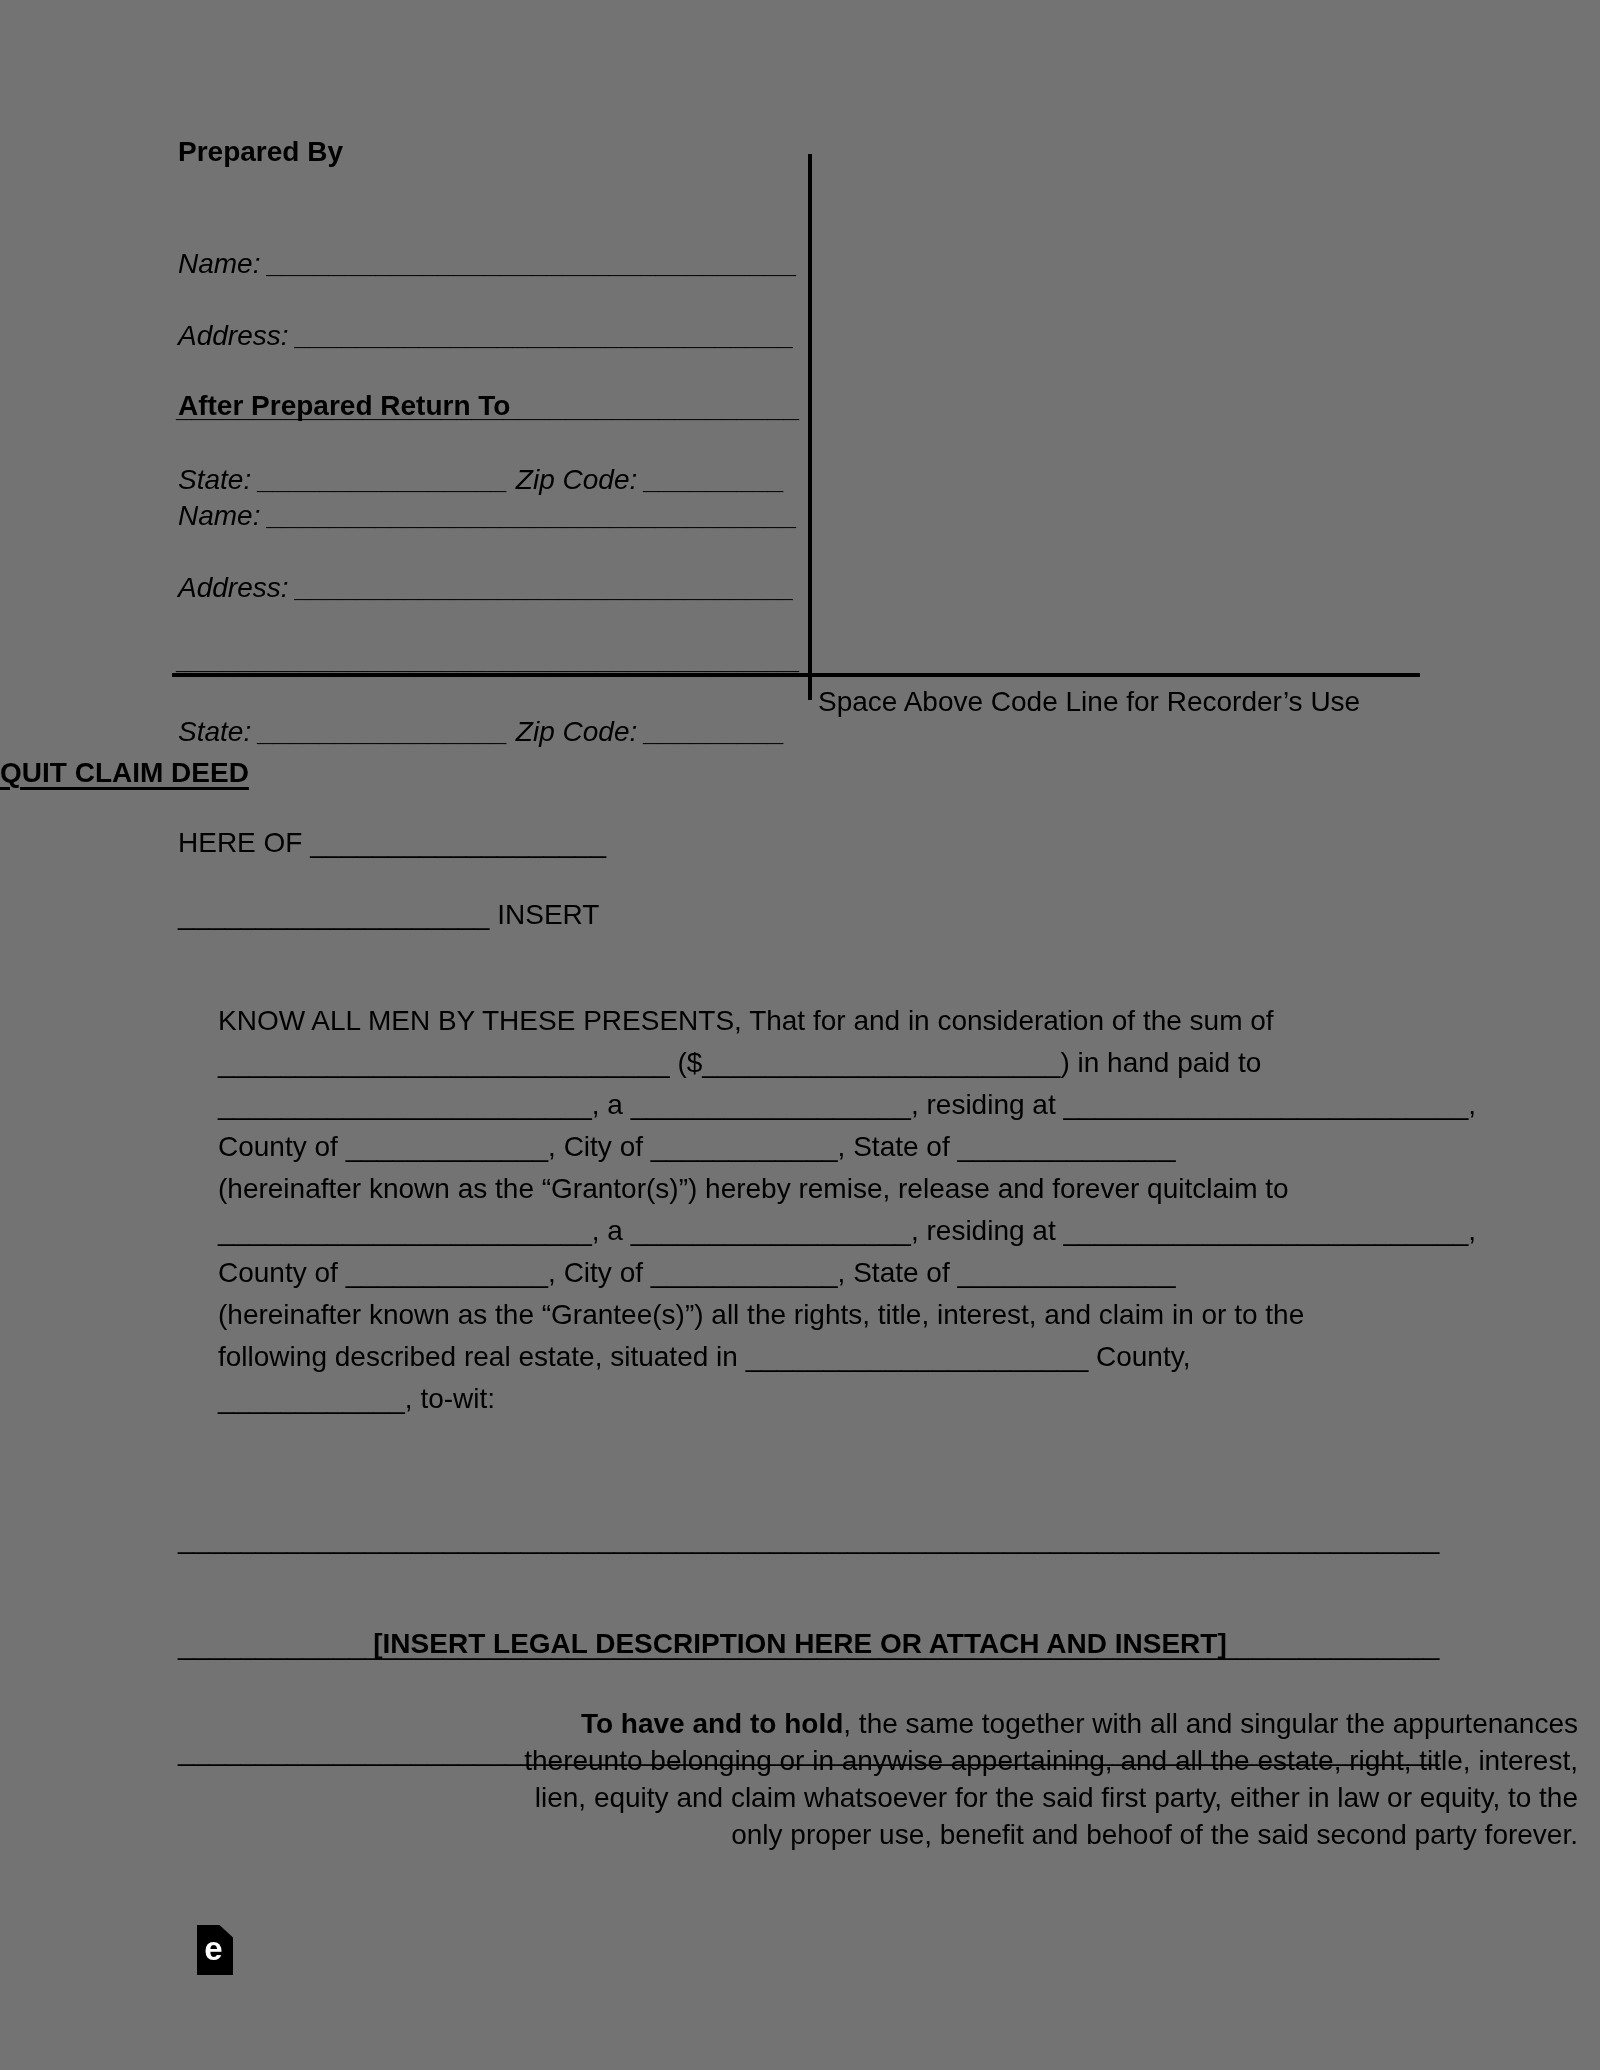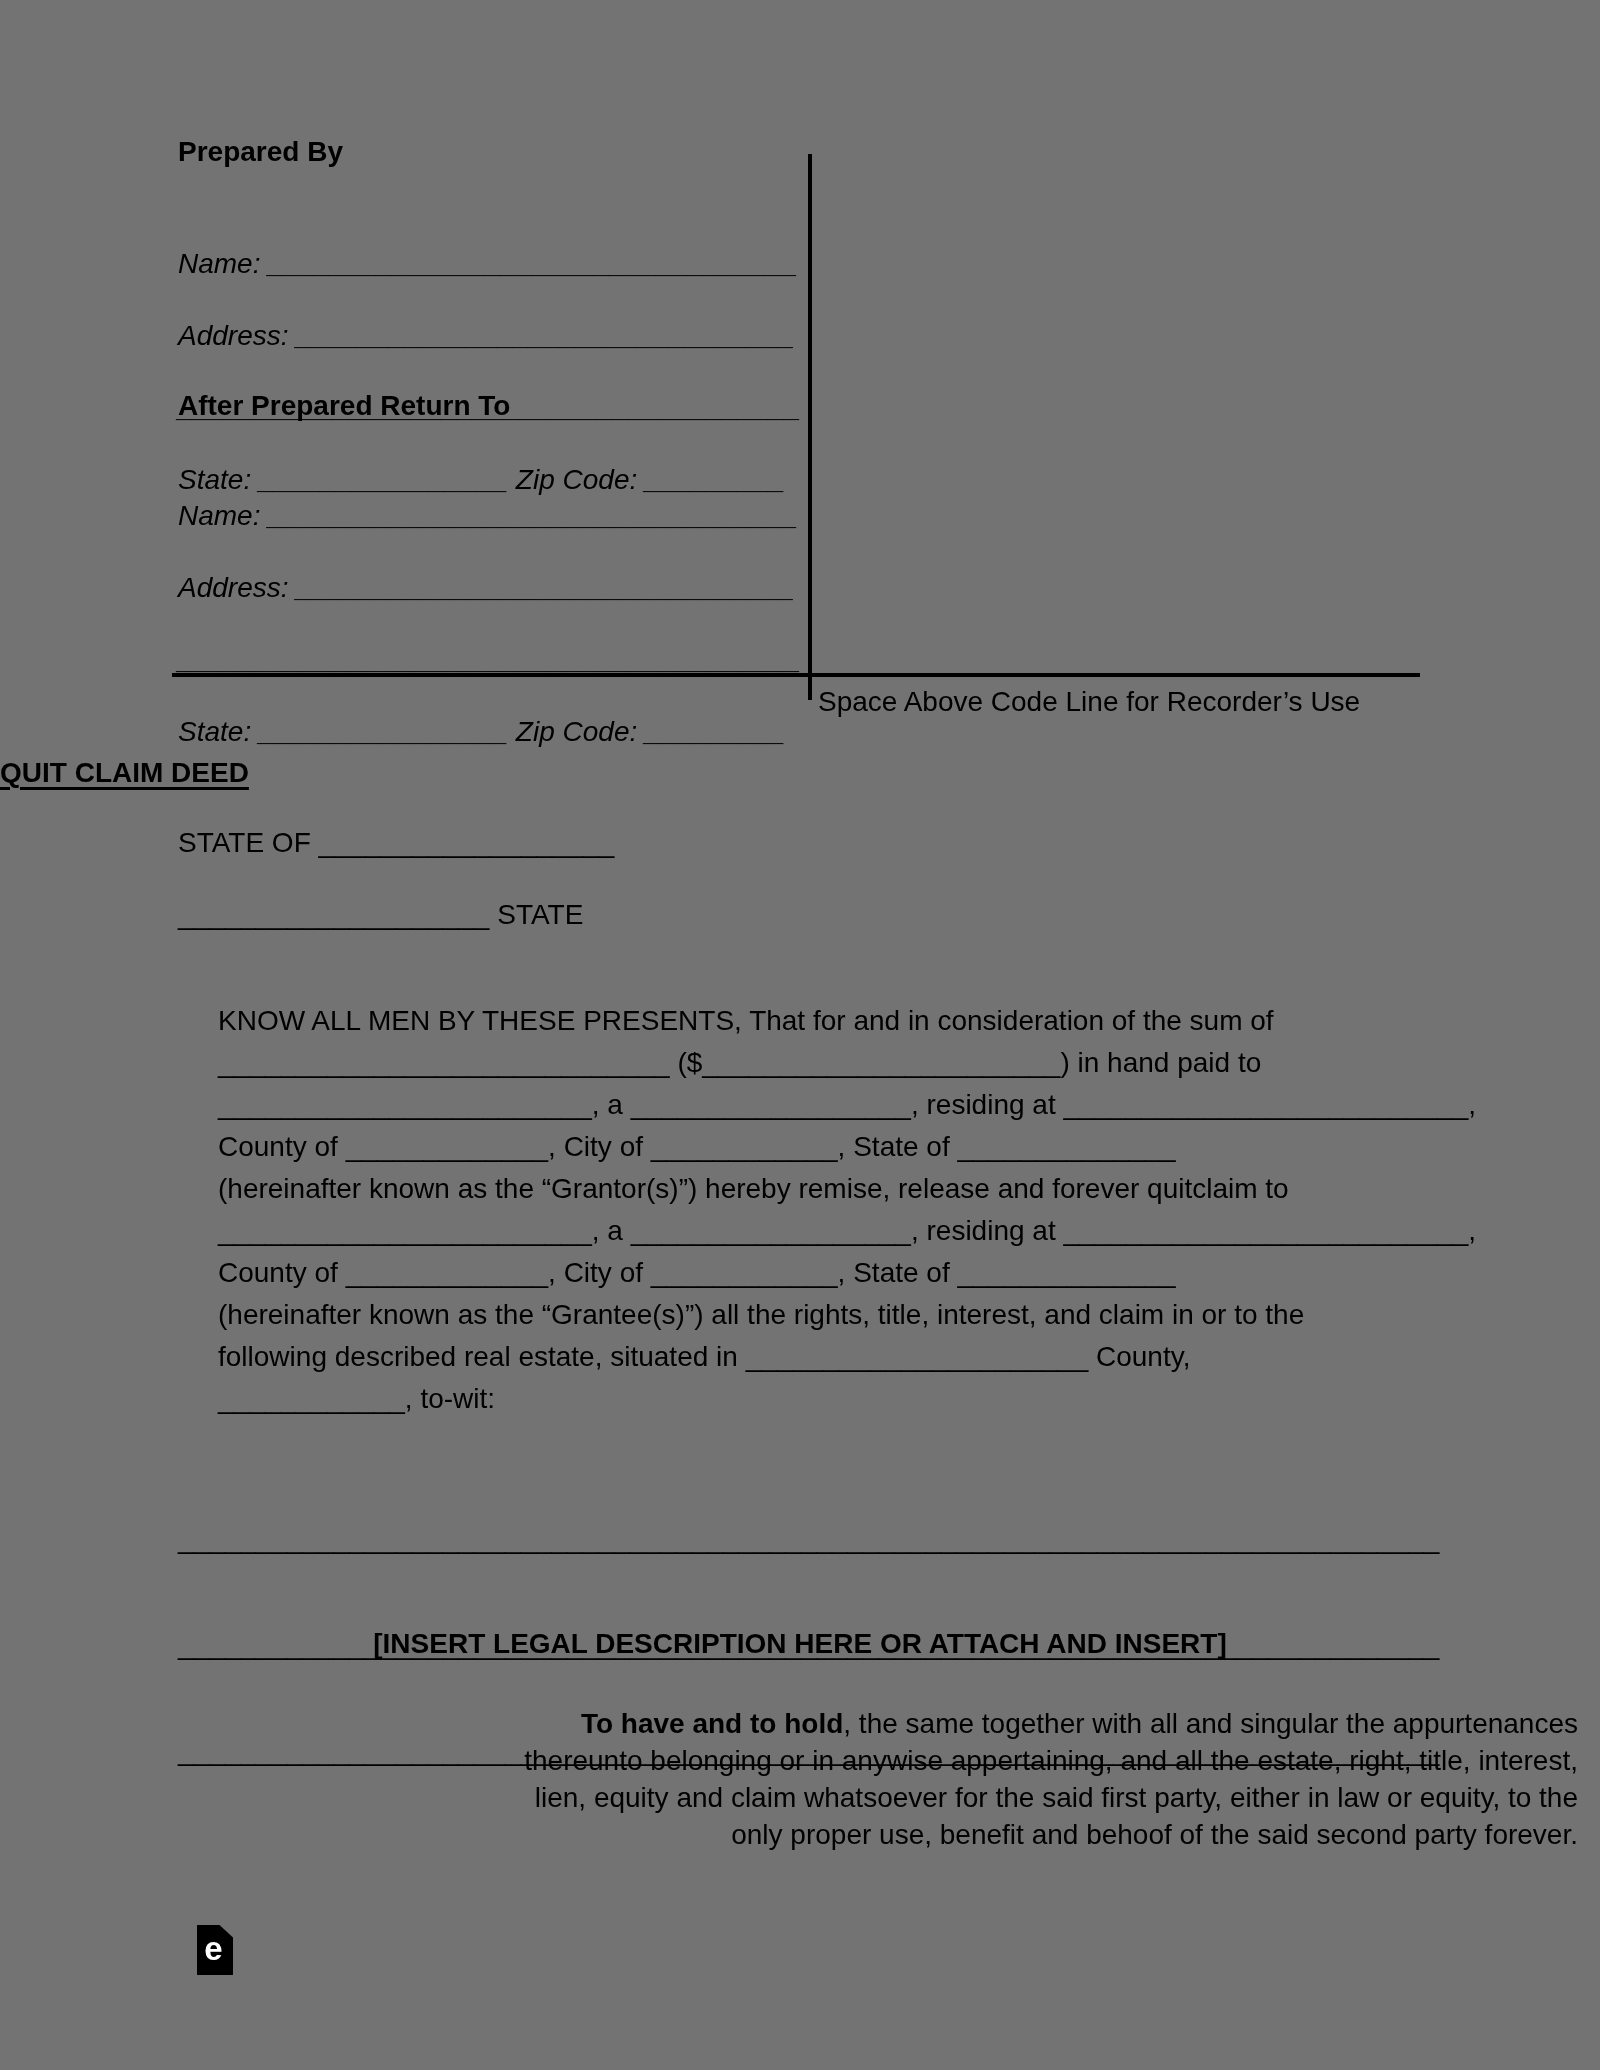--- a/index.html
+++ b/index.html
@@ -96,23 +96,23 @@
 
   <div class="vline"></div>
   <div class="hrule"></div>
 
   <div class="abs" style="left:818px; top:686px;">Space Above Code Line for Recorder’s Use</div>
 
   <div class="title-row">
     <span class="title-text">QUIT CLAIM DEED</span>
   </div>
 
-  <div class="abs" style="left:178px; top:827px; white-space:pre;">STATE OF ___________________</div>
+  <div class="abs" style="left:178px; top:827px; white-space:pre;">HERE OF ___________________</div>
 
-  <div class="abs" style="left:178px; top:899px; white-space:pre;">____________________ STATE</div>
+  <div class="abs" style="left:178px; top:899px; white-space:pre;">____________________ INSERT</div>
 
   <div class="abs para" style="left:178px; top:1000px; width:1400px;">KNOW ALL MEN BY THESE PRESENTS, That for and in consideration of the sum of
 _____________________________ ($_______________________) in hand paid to
 ________________________, a __________________, residing at __________________________,
 County of _____________, City of ____________, State of ______________
 (hereinafter known as the “Grantor(s)”) hereby remise, release and forever quitclaim to
 ________________________, a __________________, residing at __________________________,
 County of _____________, City of ____________, State of ______________
 (hereinafter known as the “Grantee(s)”) all the rights, title, interest, and claim in or to the
 following described real estate, situated in ______________________ County,

